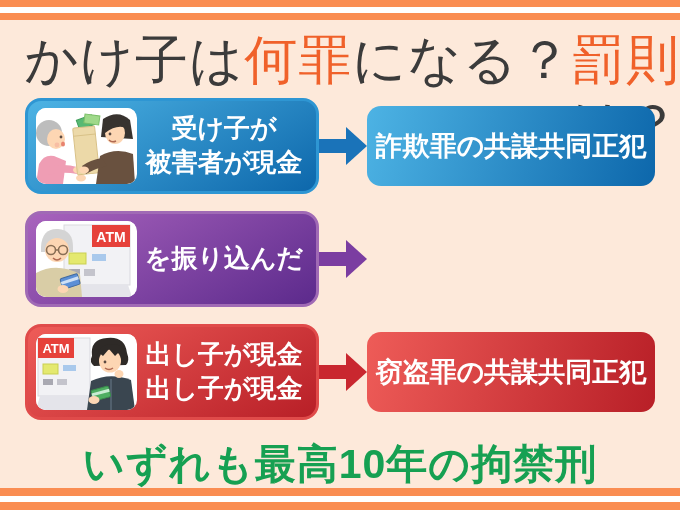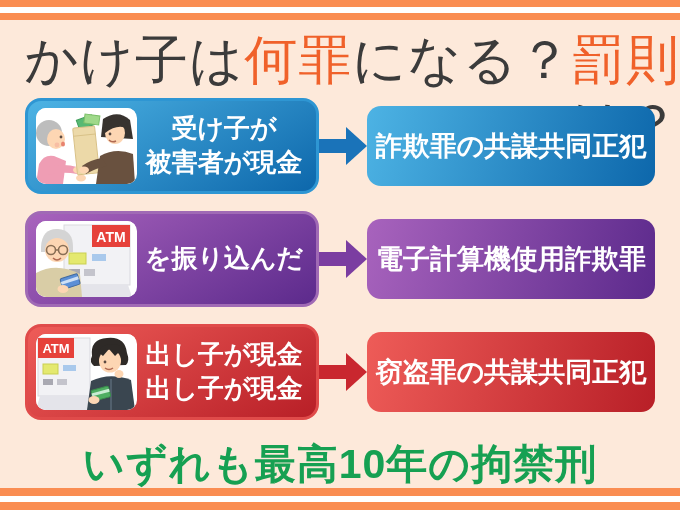--- a/index.html
+++ b/index.html
@@ -138,21 +138,20 @@
           </svg>
         </div>
         <div class="cause-text">
           <span>を振り込んだ</span>
         </div>
       </div>
       <div class="arrow">
         <div class="arrow-stem"></div>
         <div class="arrow-head"></div>
       </div>
-      <div class="result-box">電子計算機使用詐欺罪</div>
     </div>
 
     <div class="row theme-red">
       <div class="cause-box">
         <div class="illus">
           <svg width="99" height="76" viewBox="0 0 99 76">
             <rect width="99" height="76" fill="#ffffff"></rect>
 
             <rect x="2" y="4" width="52" height="58" fill="#f2f2f5" stroke="#d9d9de"></rect>
             <rect x="2" y="4" width="36" height="20" fill="#e6413a"></rect>

